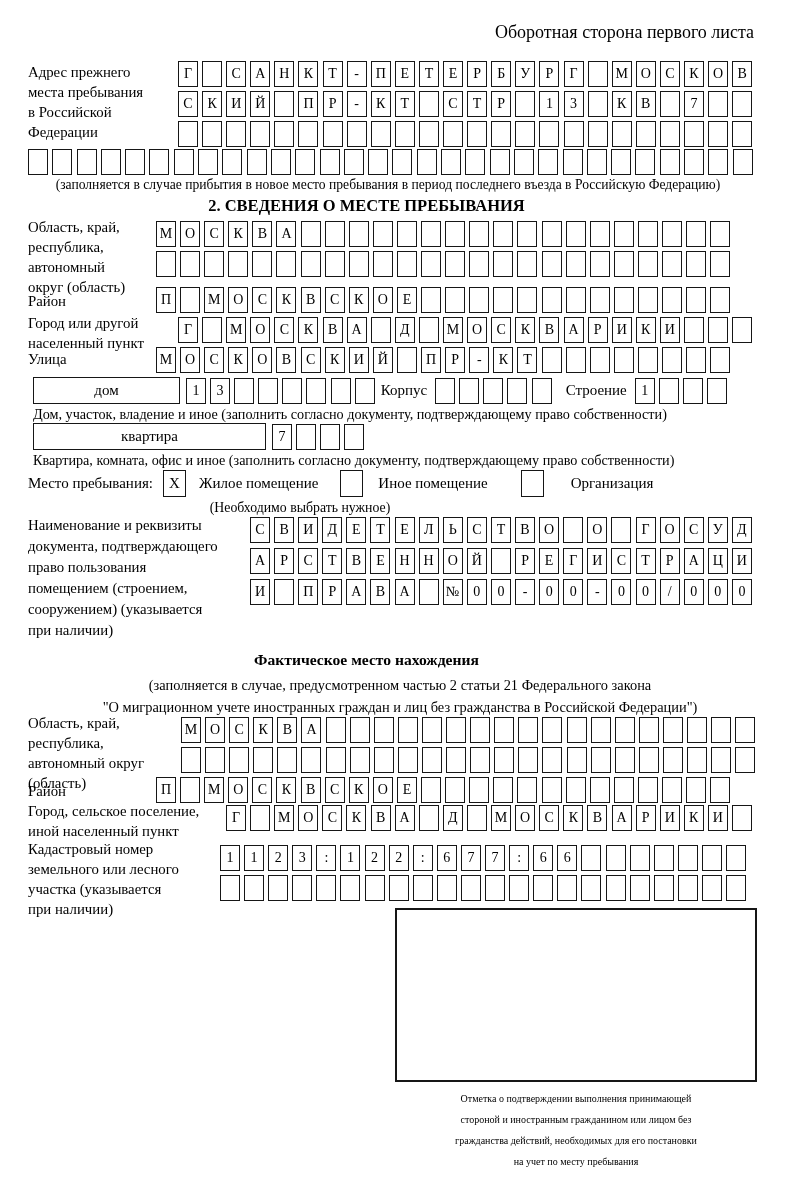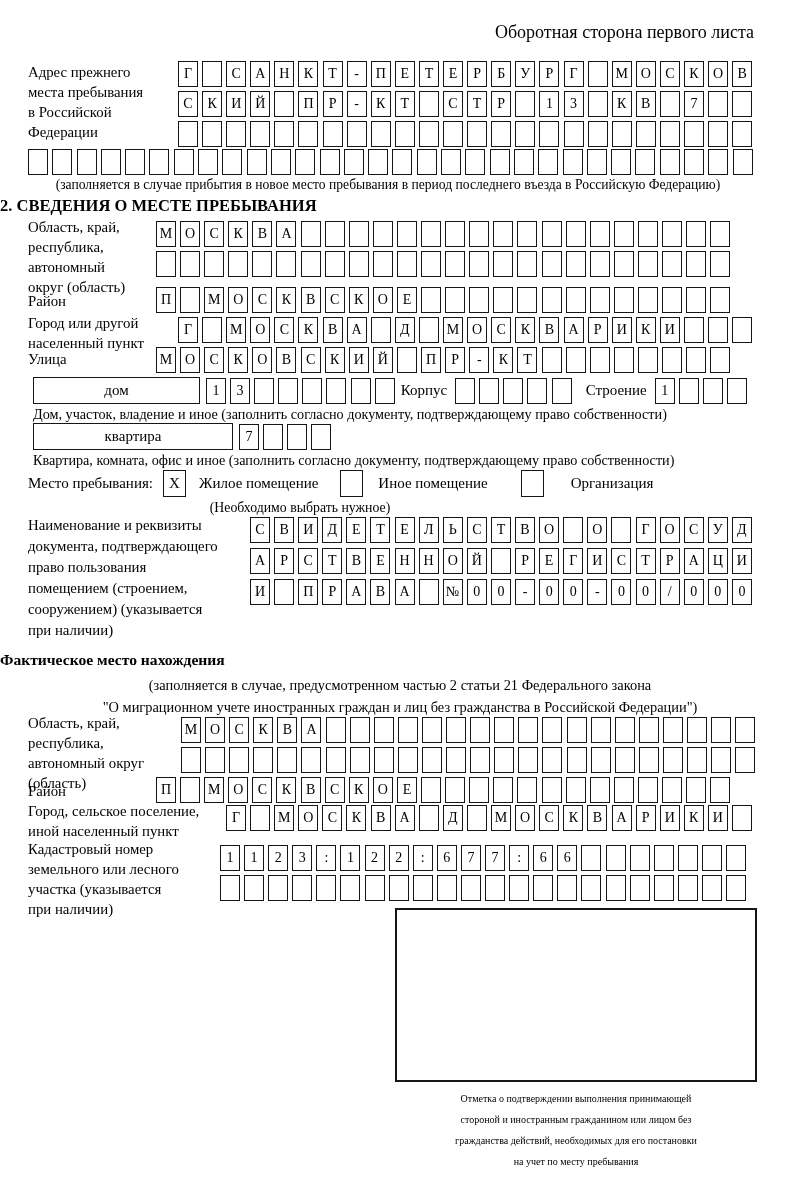--- a/index.html
+++ b/index.html
@@ -23,21 +23,21 @@
   .pitch-lg .cell{margin-right:4.3px;}
   .widebox{
     flex:none;height:27px;box-sizing:border-box;border:1.8px solid #161616;
     display:flex;align-items:center;justify-content:center;font-size:15px;
     margin-right:6px;background:#fff;
   }
   .hrow{display:flex;align-items:center;}
   .inl{font-size:15px;white-space:nowrap;}
   .note-c{width:776px;text-align:center;font-size:13.6px;}
   .note-l{font-size:14.2px;white-space:nowrap;}
-  .title-c{width:733px;font-weight:bold;}
+  .title-c{width:733px;text-align:center;font-weight:bold;}
   .checkbox{
     flex:none;width:23px;height:27px;box-sizing:border-box;border:1.8px solid #161616;
     display:flex;align-items:center;justify-content:center;font-size:15px;background:#fff;
   }
   .optlbl{white-space:nowrap;}
   .stamp-box{box-sizing:border-box;border:2px solid #161616;background:#fff;}
   .stamp-caption{text-align:center;font-size:10px;line-height:21px;}
   .center-lines{text-align:center;font-size:14.4px;line-height:22px;width:800px;}
 </style>
 </head>
@@ -305,21 +305,21 @@
     <div class="cell"></div>
     <div class="cell"></div>
     <div class="cell"></div>
     <div class="cell"></div>
     <div class="cell"></div>
     <div class="cell"></div>
     <div class="cell"></div>
   </div>
 
 <div class="abs hrow" style="left:33px;top:377px;">
-  <div class="widebox" style="width:167px;">дом</div>
+  <div class="widebox" style="width:147px;">дом</div>
   <div class="cells">
       <div class="cell">1</div>
       <div class="cell">3</div>
       <div class="cell"></div>
       <div class="cell"></div>
       <div class="cell"></div>
       <div class="cell"></div>
       <div class="cell"></div>
       <div class="cell"></div>
     </div>
@@ -335,21 +335,21 @@
   <div class="cells">
       <div class="cell">1</div>
       <div class="cell"></div>
       <div class="cell"></div>
       <div class="cell"></div>
     </div>
 </div>
 <div class="abs note-l" style="left:33px;top:406px;">Дом, участок, владение и иное (заполнить согласно документу, подтверждающему право собственности)</div>
 
 <div class="abs hrow" style="left:33px;top:423px;">
-  <div class="widebox" style="width:200px;">квартира</div>
+  <div class="widebox" style="width:233px;">квартира</div>
   <div class="cells">
       <div class="cell">7</div>
       <div class="cell"></div>
       <div class="cell"></div>
       <div class="cell"></div>
     </div>
 </div>
 <div class="abs note-l" style="left:33px;top:452px;">Квартира, комната, офис и иное (заполнить согласно документу, подтверждающему право собственности)</div>
 
 <div class="abs hrow" style="left:28px;top:470px;">

